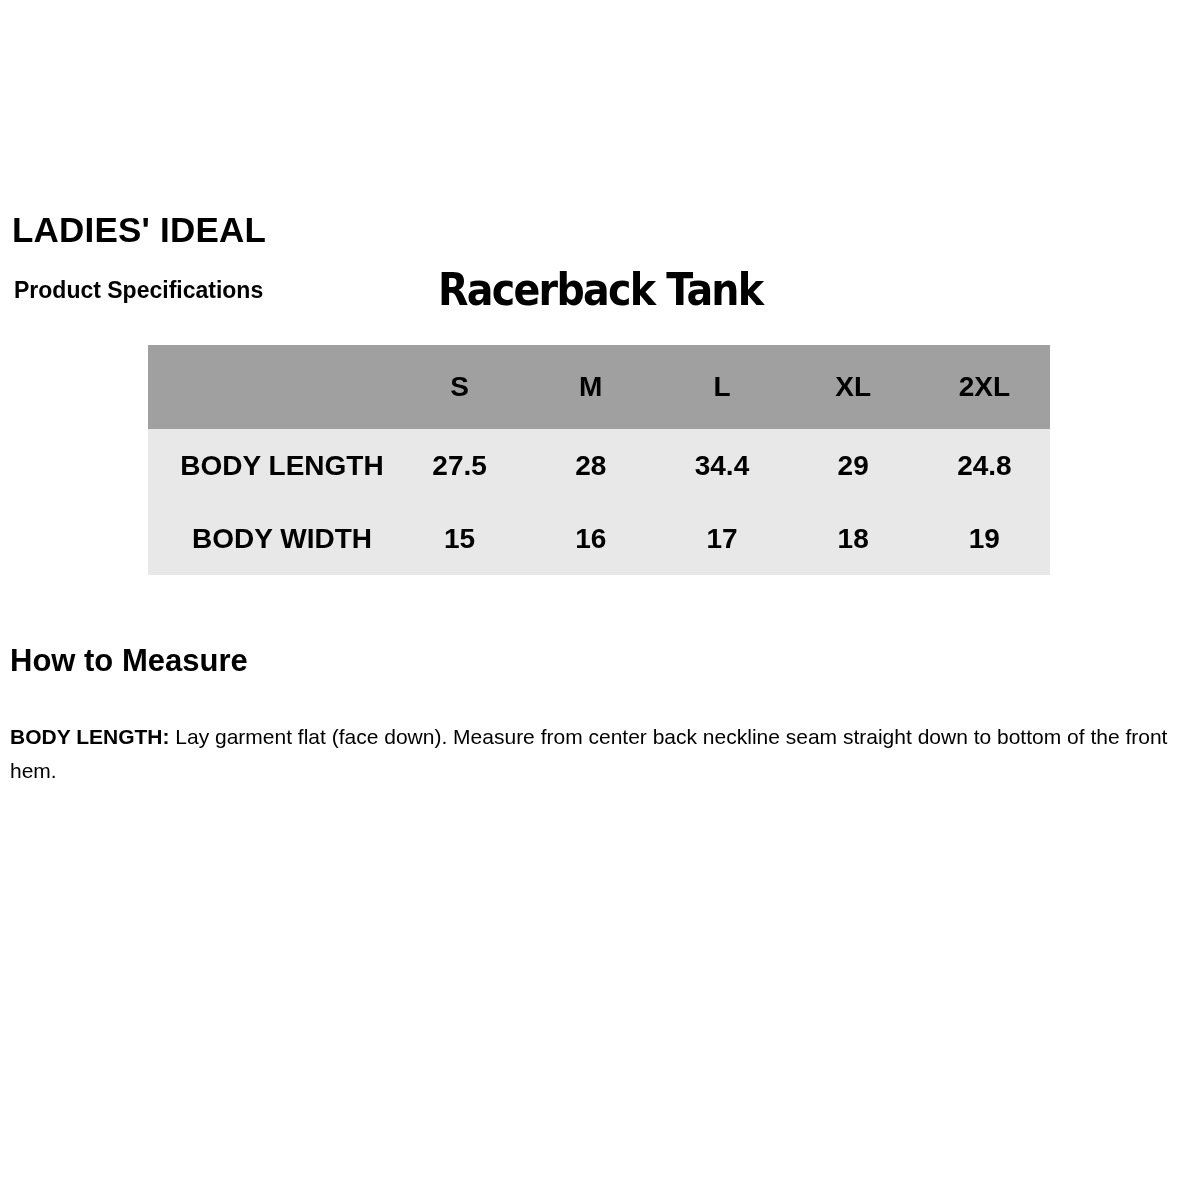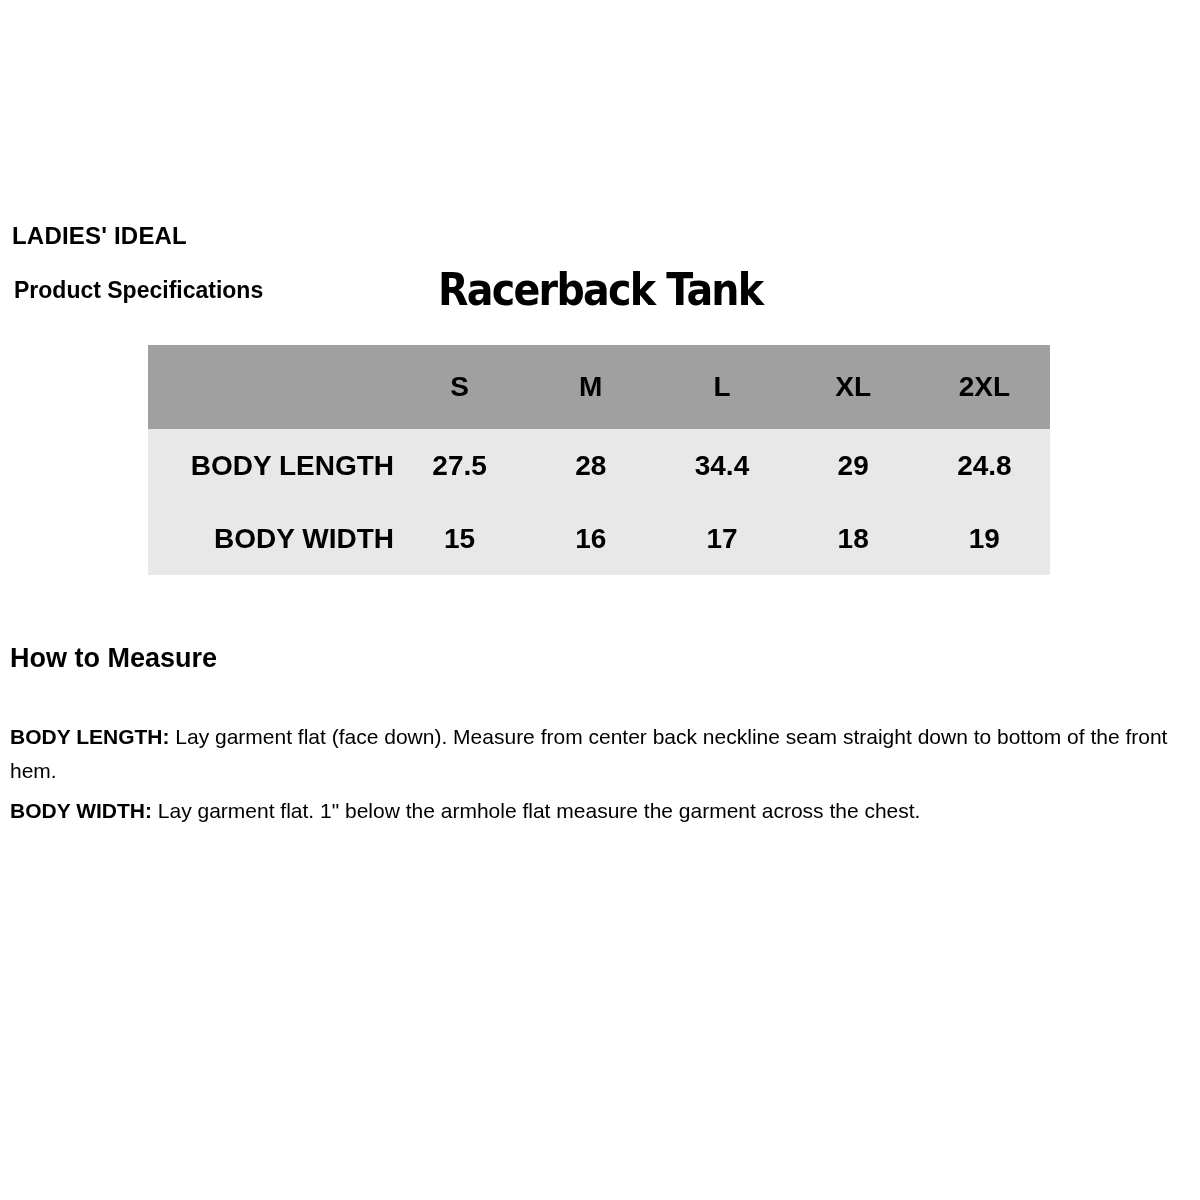--- a/index.html
+++ b/index.html
@@ -14,22 +14,22 @@
     width: 1200px;
     height: 1200px;
     background: #ffffff;
     font-family: "Liberation Sans", sans-serif;
     color: var(--text);
     overflow: hidden;
   }
   .brand {
     position: absolute;
     left: 12px;
-    top: 222px;
-    font-size: 24px;
+    top: 210px;
+    font-size: 35px;
     font-weight: bold;
     letter-spacing: 0.2px;
   }
   .subtitle {
     position: absolute;
     left: 14px;
     top: 277px;
     font-size: 23px;
     font-weight: bold;
   }
@@ -65,28 +65,28 @@
   table.size-table th,
   table.size-table td {
     font-weight: bold;
     font-size: 28px;
     text-align: center;
     vertical-align: middle;
     border: none;
   }
   table.size-table .label-col {
     width: 246px;
-    text-align: right;
+    text-align: center;
     padding-left: 22px;
   }
   .how-heading {
     position: absolute;
     left: 10px;
     top: 643px;
-    font-size: 27px;
+    font-size: 31px;
     font-weight: bold;
   }
   .measure-block {
     position: absolute;
     left: 10px;
     top: 720px;
     width: 1186px;
     font-size: 21px;
     line-height: 34px;
   }
@@ -135,19 +135,15 @@
     </tbody>
   </table>
 
   <div class="how-heading">How to Measure</div>
 
   <div class="measure-block">
     <p class="measure-item">
       <span class="term">BODY LENGTH:</span>
       <span>Lay garment flat (face down). Measure from center back neckline seam straight down to bottom of the front hem.</span>
     </p>
-    <p class="measure-item">
-      <span class="term">BODY WIDTH:</span>
-      <span>Lay garment flat. 1" below the armhole flat measure the garment across the chest.</span>
-    </p>
   </div>
 
 </div>
 
 </body></html>

